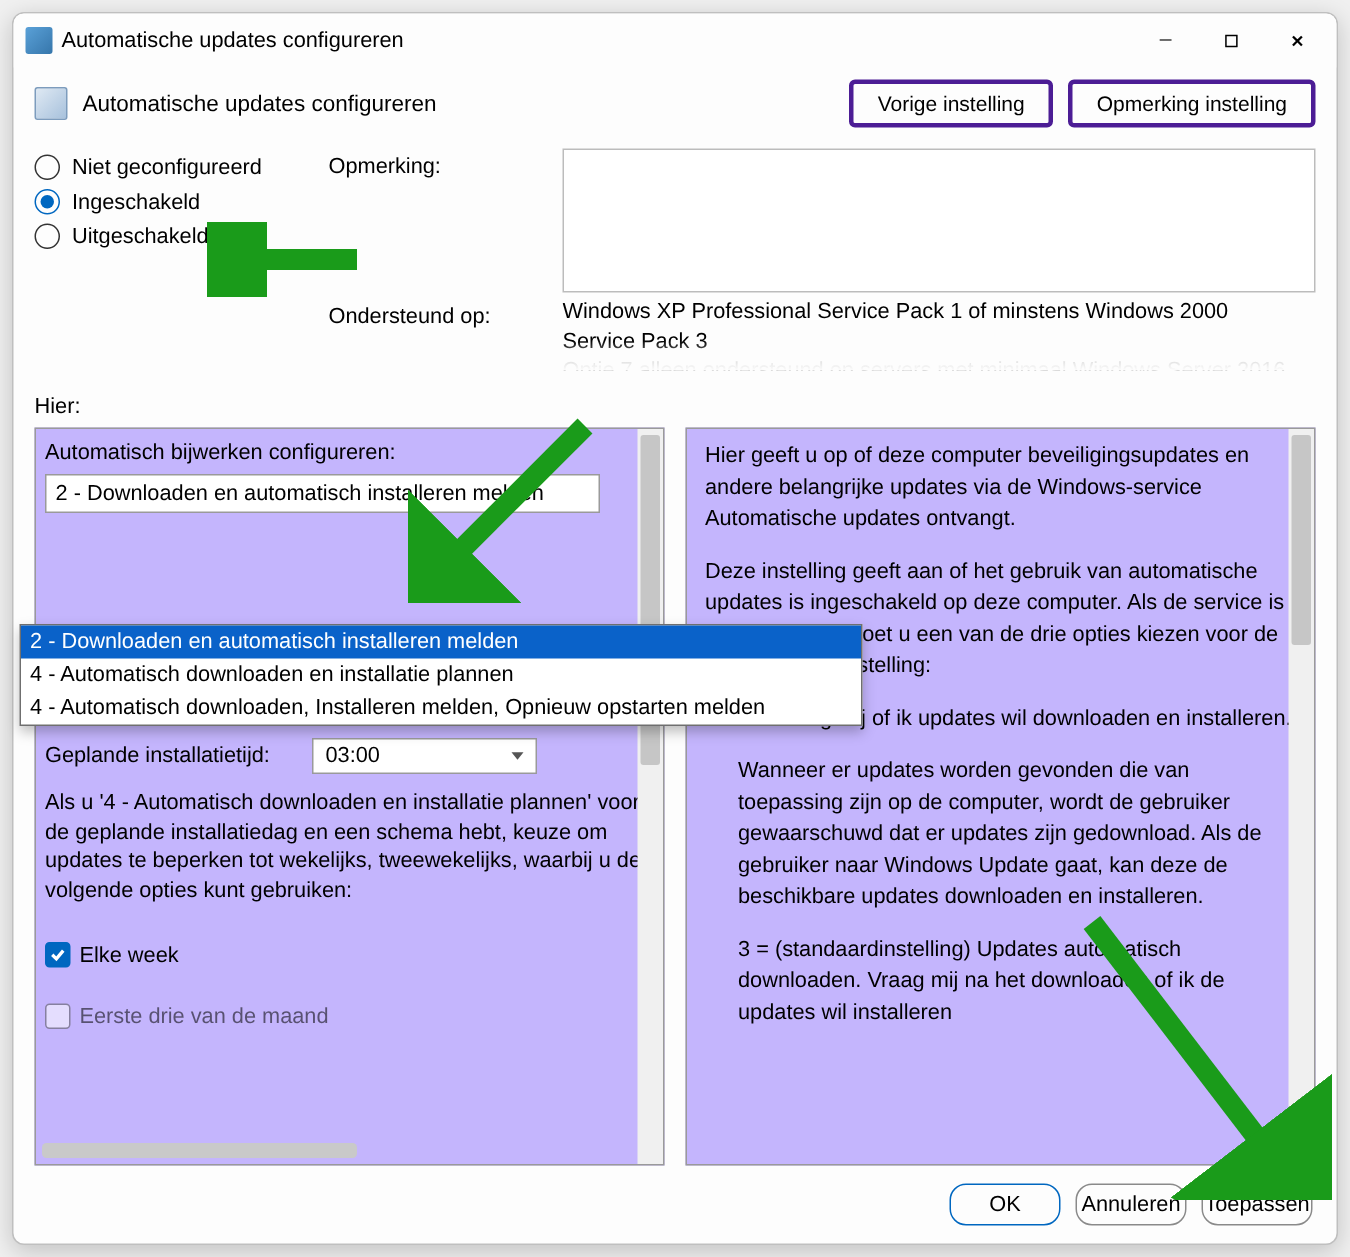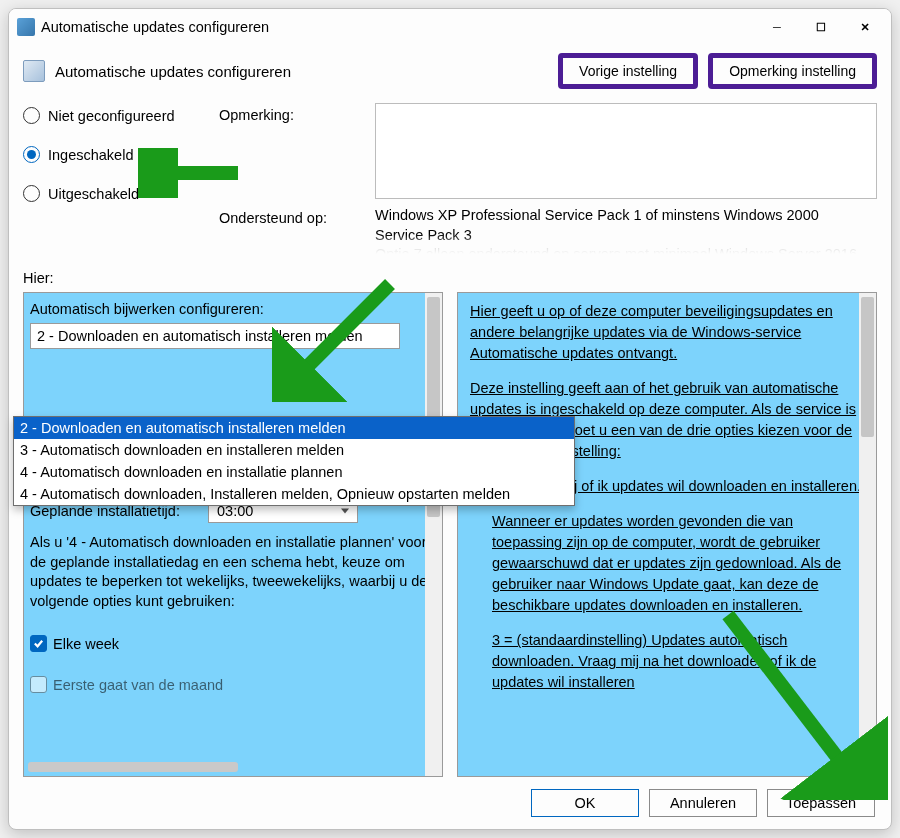--- a/index.html
+++ b/index.html
@@ -54,35 +54,35 @@
     padding:8px 14px 10px 14px;
     gap:10px;
   }
   .header .dlg-icon{
     width:22px; height:22px;
     background:linear-gradient(135deg,#dfe9f3,#a7c1dc);
     border:1px solid #7d9cbd; border-radius:2px;
   }
   .header .dlg-title{ font-size:15px; flex:1; }
   .hdr-btn{
-    border:5px solid #4c1d95;
+    border:3px solid #4c1d95;
     border-radius:4px;
     padding:5px 16px;
     background:#fdfdfd;
     font-size:14px; cursor:pointer;
   }
   
   .upper {
     display:grid;
     grid-template-columns: 190px 150px 1fr;
     gap:4px 6px;
     padding:4px 14px 6px 14px;
     position:relative;
   }
-  .radio-col{ display:flex; flex-direction:column; gap:22px; padding-top:4px;}
+  .radio-col{ display:flex; flex-direction:column; gap:6px; padding-top:4px;}
   .radio-row{ display:flex; align-items:center; gap:8px; font-size:14.5px; cursor:pointer;}
   .radio{
     width:17px;height:17px;border:1.5px solid #333;border-radius:50%;
     display:inline-flex;align-items:center;justify-content:center;
   }
   .radio.selected{border-color:#0067c0;}
   .radio .dot{width:9px;height:9px;background:#0067c0;border-radius:50%;}
   .lbl-col{ font-size:14.5px; padding-top:4px;}
   .comment-box{
     border:1px solid #bcbcbc;
@@ -108,21 +108,21 @@
     gap:20px; font-size:14.5px;
   }
   .section-labels > div{ flex:1; }
   .panes{
     flex:1; display:flex; gap:14px;
     padding:4px 14px 0 14px;
     min-height:0;
   }
   .pane{
     flex:1; border:1px solid #9a9a9a;
-    background:#7dd3fc;
+    background:#c4b5fd;
     position:relative; overflow:hidden;
   }
   .options-pane{ font-size:14.5px; }
   .options-inner{ padding:6px 6px 8px 6px; height:100%; overflow:hidden;}
   .opt-label{ margin:2px 0 6px 0;}
   .select-like{
     border:1px solid #9a9a9a; background:#fff;
     padding:4px 6px; width:370px; font-size:14.5px;
   }
   .field-row{ display:flex; align-items:center; gap:8px; margin-top:10px;}
@@ -141,21 +141,21 @@
   .chk-row{ display:flex; align-items:center; gap:6px; margin-top:24px;}
   .chk{
     width:17px;height:17px;border:1px solid #555;border-radius:3px;
     display:inline-flex;align-items:center;justify-content:center;
     background:#fff;
   }
   .chk.checked{ background:#0067c0; border-color:#0067c0;}
   .chk.checked svg{ display:block;}
   .chk svg{ display:none; width:11px;height:11px; stroke:#fff; stroke-width:2.4; fill:none;}
   .help-inner{ padding:8px 12px; font-size:14.5px; line-height:1.45; height:100%; overflow:hidden;}
-  .help-inner p{ margin:0 0 14px 0;text-decoration:underline;}
+  .help-inner p{ margin:0 0 14px 0;}
   .indent{ padding-left:22px;}
   
   .vscroll{
     position:absolute; right:0; top:0; bottom:0; width:17px;
     background:#f0f0f0;
   }
   .vscroll .thumb{
     position:absolute; left:2px; right:2px;
     background:#c6c6c6; border-radius:2px;
   }
@@ -175,22 +175,22 @@
     z-index:40;
   }
   .dropdown .dd-item{ padding:3px 6px; white-space:nowrap;}
   .dropdown .dd-item.sel{ background:#0a62c9; color:#fff;}
   
   .footer{
     display:flex; justify-content:flex-end; gap:10px;
     padding:12px 16px;
   }
   .footer .btn{
-    border:1px solid #8a8a8a; border-radius:0;
-    padding:5px 0; width:108px; text-align:center;
+    border:1px solid #8a8a8a; border-radius:11px;
+    padding:5px 0; width:74px; text-align:center;
     background:#fdfdfd; font-size:14.5px; cursor:pointer;
   }
   .footer .btn.primary{ border-color:#0067c0;}
   
   .arrow{
     position:absolute; z-index:60; pointer-events:none;
   }
 </style>
 </head>
 <body>
@@ -271,21 +271,21 @@
             <svg viewBox="0 0 12 12">
                 <path d="M2 6 L5 9 L10 3"></path>
               </svg>
           </span>
           <span>Elke week</span>
         </div>
         <div class="chk-row" style="opacity:.55">
           <span class="chk">
             
           </span>
-          <span>Eerste gaat van de maand</span>
+          <span>Eerste drie van de maand</span>
         </div>
       </div>
       <div class="vscroll">
         <div class="thumb" style="top:4px;height:220px"></div>
       </div>
       <div class="hscroll-stub"></div>
     </div>
 
     <div class="pane">
       <div class="help-inner">
@@ -305,21 +305,20 @@
   <div class="footer">
     <div class="btn primary">OK</div>
     <div class="btn">Annuleren</div>
     <div class="btn">Toepassen</div>
   </div>
 
 </div>
 
 <div class="dropdown">
   <div class="dd-item sel">2 - Downloaden en automatisch installeren melden</div>
-  <div class="dd-item">3 - Automatisch downloaden en installeren melden</div>
   <div class="dd-item">4 - Automatisch downloaden en installatie plannen</div>
   <div class="dd-item">4 - Automatisch downloaden, Installeren melden, Opnieuw opstarten melden</div>
 </div>
 
 <svg class="arrow" style="left:138px;top:148px" width="110" height="50">
   <defs>
       <marker id="ah1" markerWidth="12" markerHeight="12" refX="2" refY="5" orient="auto">
     <path d="M0 0 L10 5 L0 10 Z" fill="#1a9b1a"></path>
       </marker>
     </defs>

